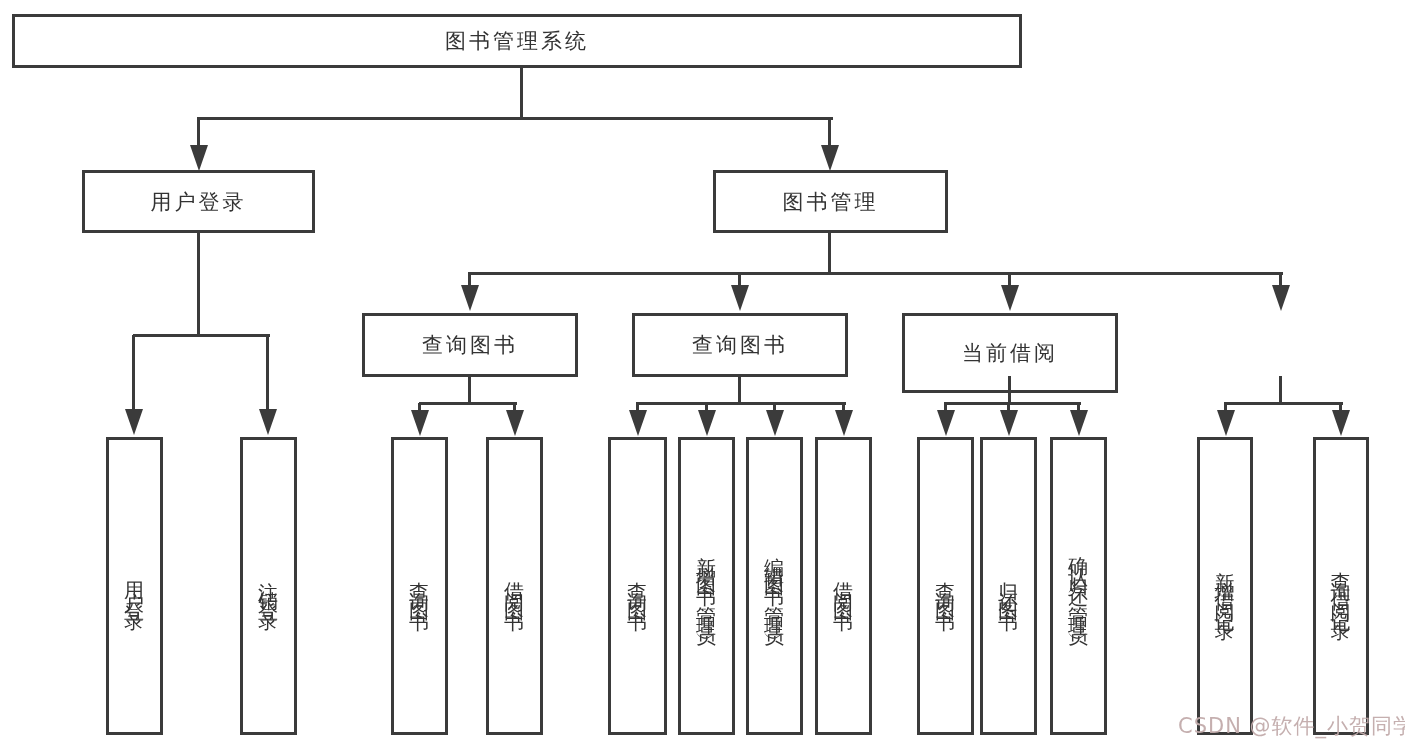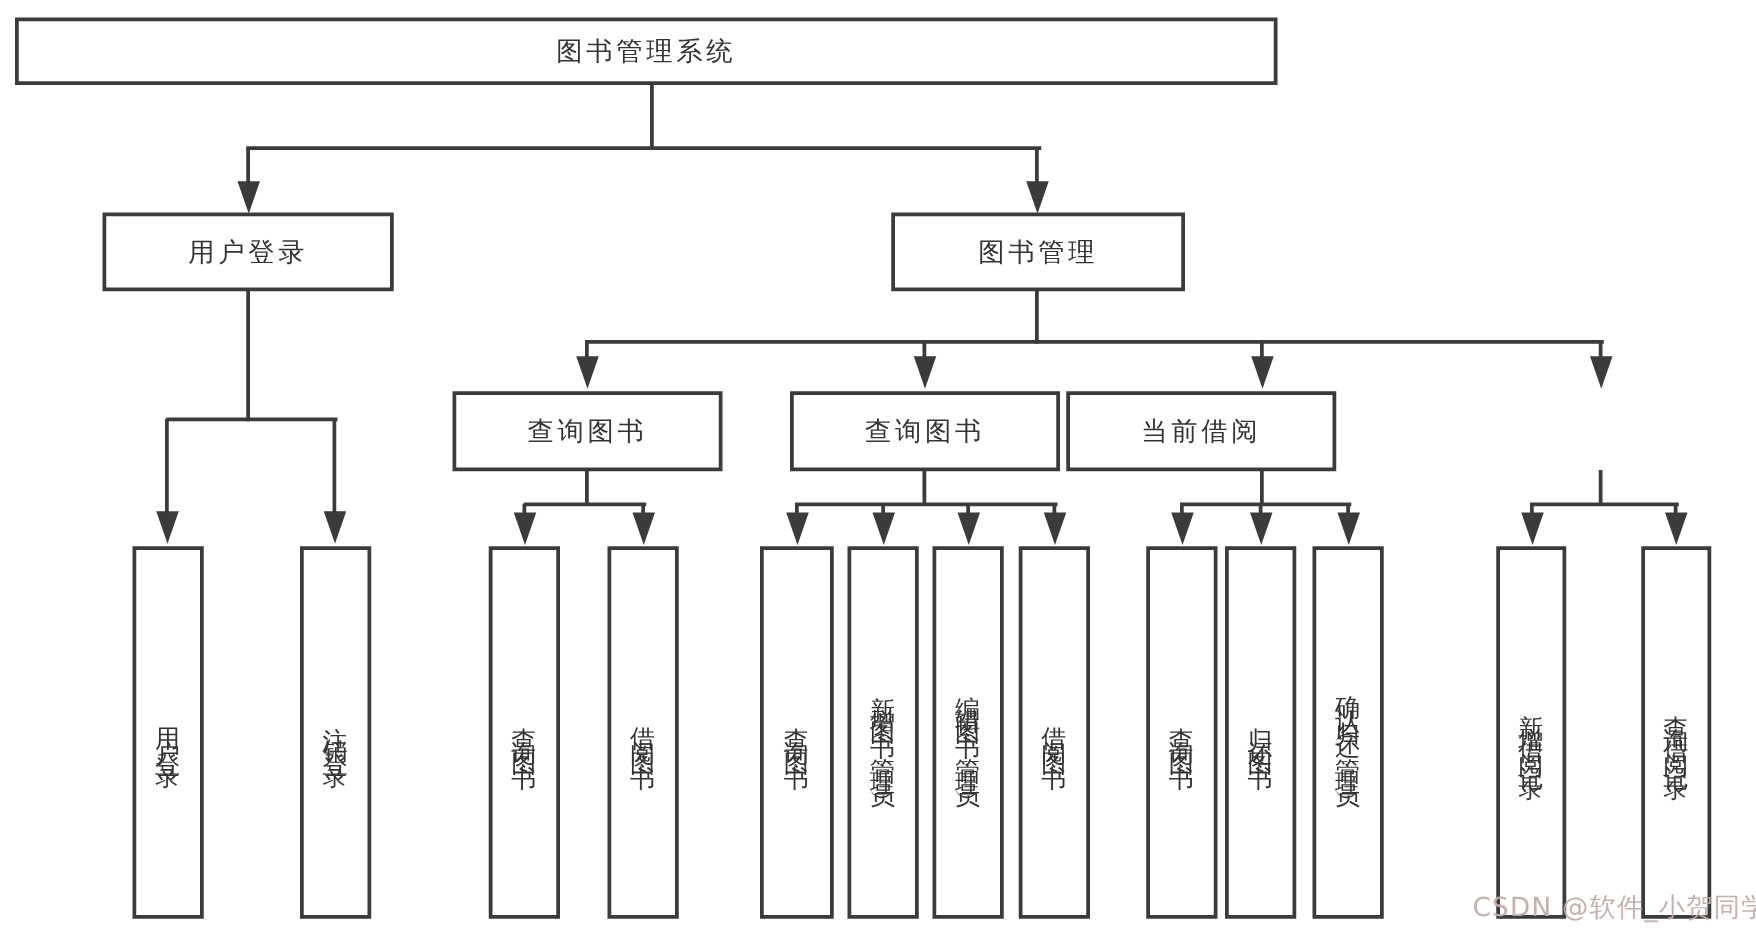--- a/index.html
+++ b/index.html
@@ -98,21 +98,21 @@
       <i class="stem"></i>
       <i class="head"></i>
     </div>
 
   <div class="node" style="left:362px;top:313px;width:216px;height:64px;">
     <span>查询图书</span>
   </div>
   <div class="node" style="left:632px;top:313px;width:216px;height:64px;">
     <span>查询图书</span>
   </div>
-  <div class="node" style="left:853px;top:313px;width:216px;height:64px;">
+  <div class="node" style="left:902px;top:313px;width:216px;height:80px;">
     <span>当前借阅</span>
   </div>
 
   <div class="vline" style="left:468px;top:376px;width:3px;height:28px;"></div>
   <div class="vline" style="left:738px;top:376px;width:3px;height:28px;"></div>
   <div class="vline" style="left:1008px;top:376px;width:3px;height:28px;"></div>
   <div class="vline" style="left:1279px;top:376px;width:3px;height:28px;"></div>
 
   <div class="hline" style="left:419px;top:402px;width:98px;height:3px;"></div>
   <div class="hline" style="left:636px;top:402px;width:210px;height:3px;"></div>

